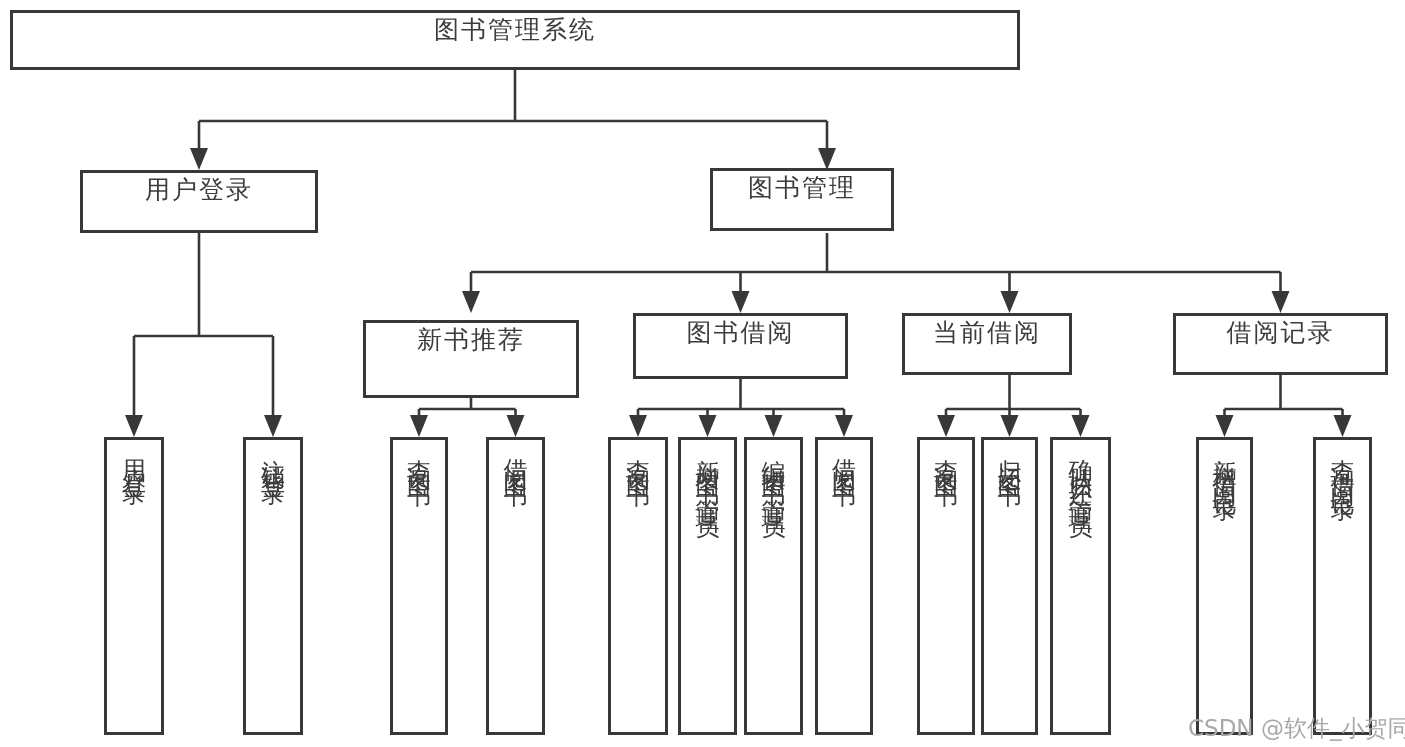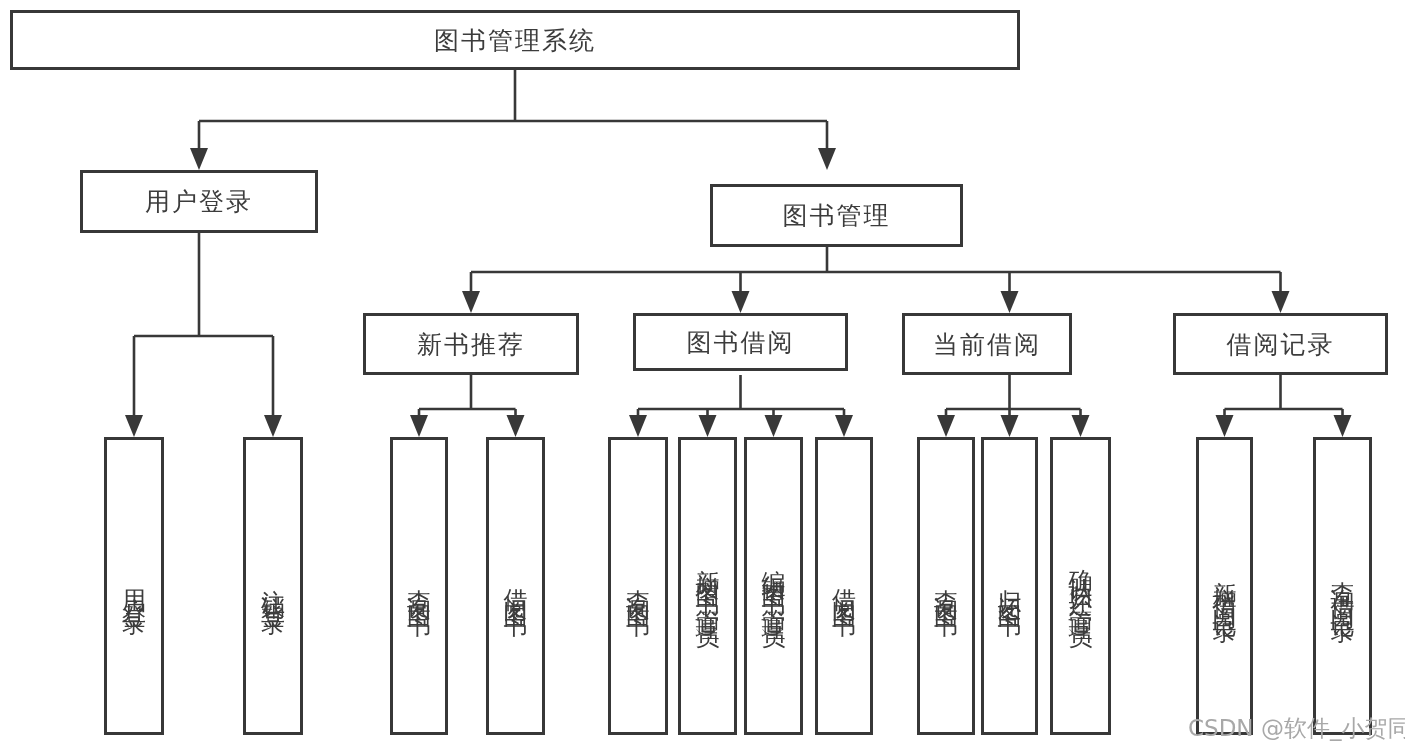--- a/index.html
+++ b/index.html
@@ -27,21 +27,21 @@
   }
   .connector-layer polygon {
     fill: var(--line-color, #383838);
     stroke: none;
   }
   .node {
     position: absolute;
     background: #ffffff;
     border: 3px solid var(--line-color, #383838);
     display: flex;
-    align-items: center;
+    align-items: flex-start;
     justify-content: center;
     z-index: 2;
   }
   .node .lbl {
     font-size: 25px;
     letter-spacing: 2px;
     color: var(--text-color, #3c3c3c);
     white-space: nowrap;
   }
   .node .vlbl {
@@ -110,28 +110,28 @@
     </g>
   </svg>
 
   <div class="node" style="left:10px; top:10px; width:1010px; height:60px">
     <span class="lbl">图书管理系统</span>
   </div>
 
   <div class="node" style="left:80px; top:170px; width:238px; height:63px">
     <span class="lbl">用户登录</span>
   </div>
-  <div class="node" style="left:710px; top:184px; width:253px; height:63px">
+  <div class="node" style="left:710px; top:168px; width:184px; height:63px">
     <span class="lbl">图书管理</span>
   </div>
 
-  <div class="node" style="left:363px; top:313px; width:216px; height:62px">
+  <div class="node" style="left:363px; top:320px; width:216px; height:78px">
     <span class="lbl">新书推荐</span>
   </div>
-  <div class="node" style="left:633px; top:313px; width:215px; height:58px">
+  <div class="node" style="left:633px; top:313px; width:215px; height:66px">
     <span class="lbl">图书借阅</span>
   </div>
   <div class="node" style="left:902px; top:313px; width:170px; height:62px">
     <span class="lbl">当前借阅</span>
   </div>
   <div class="node" style="left:1173px; top:313px; width:215px; height:62px">
     <span class="lbl">借阅记录</span>
   </div>
 
   <div class="node" style="left:104px; top:437px; width:60px; height:298px">

